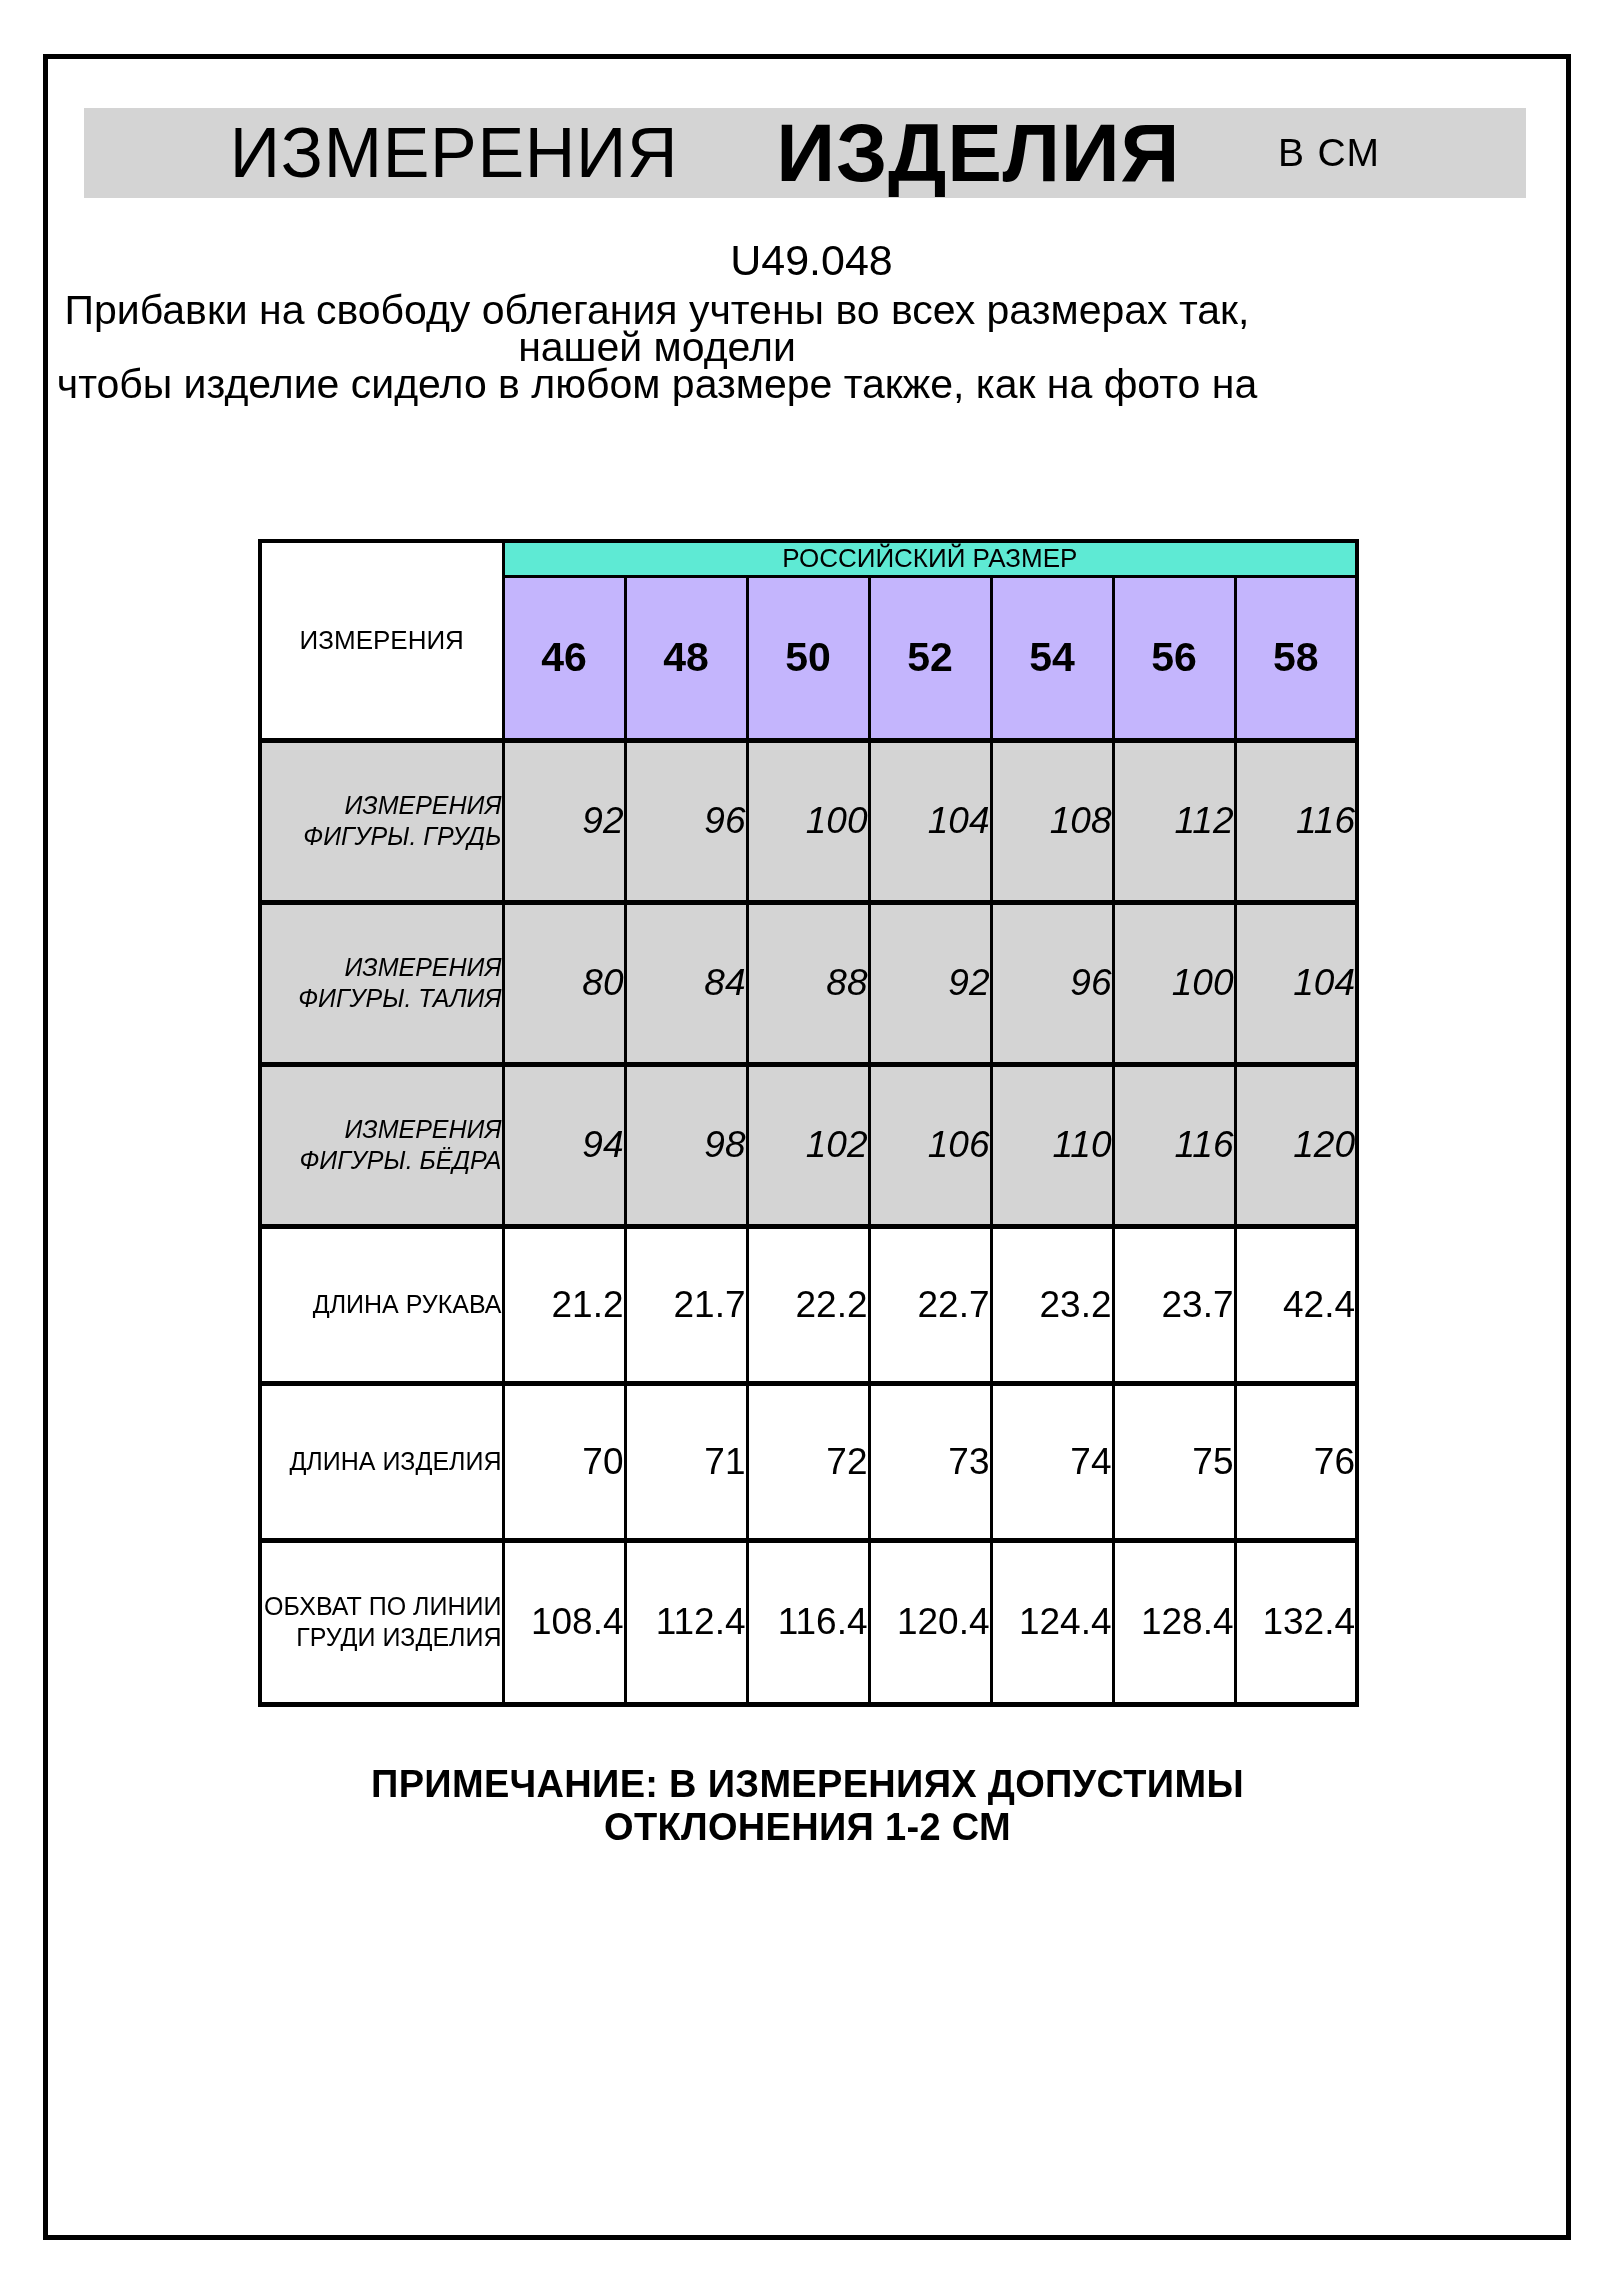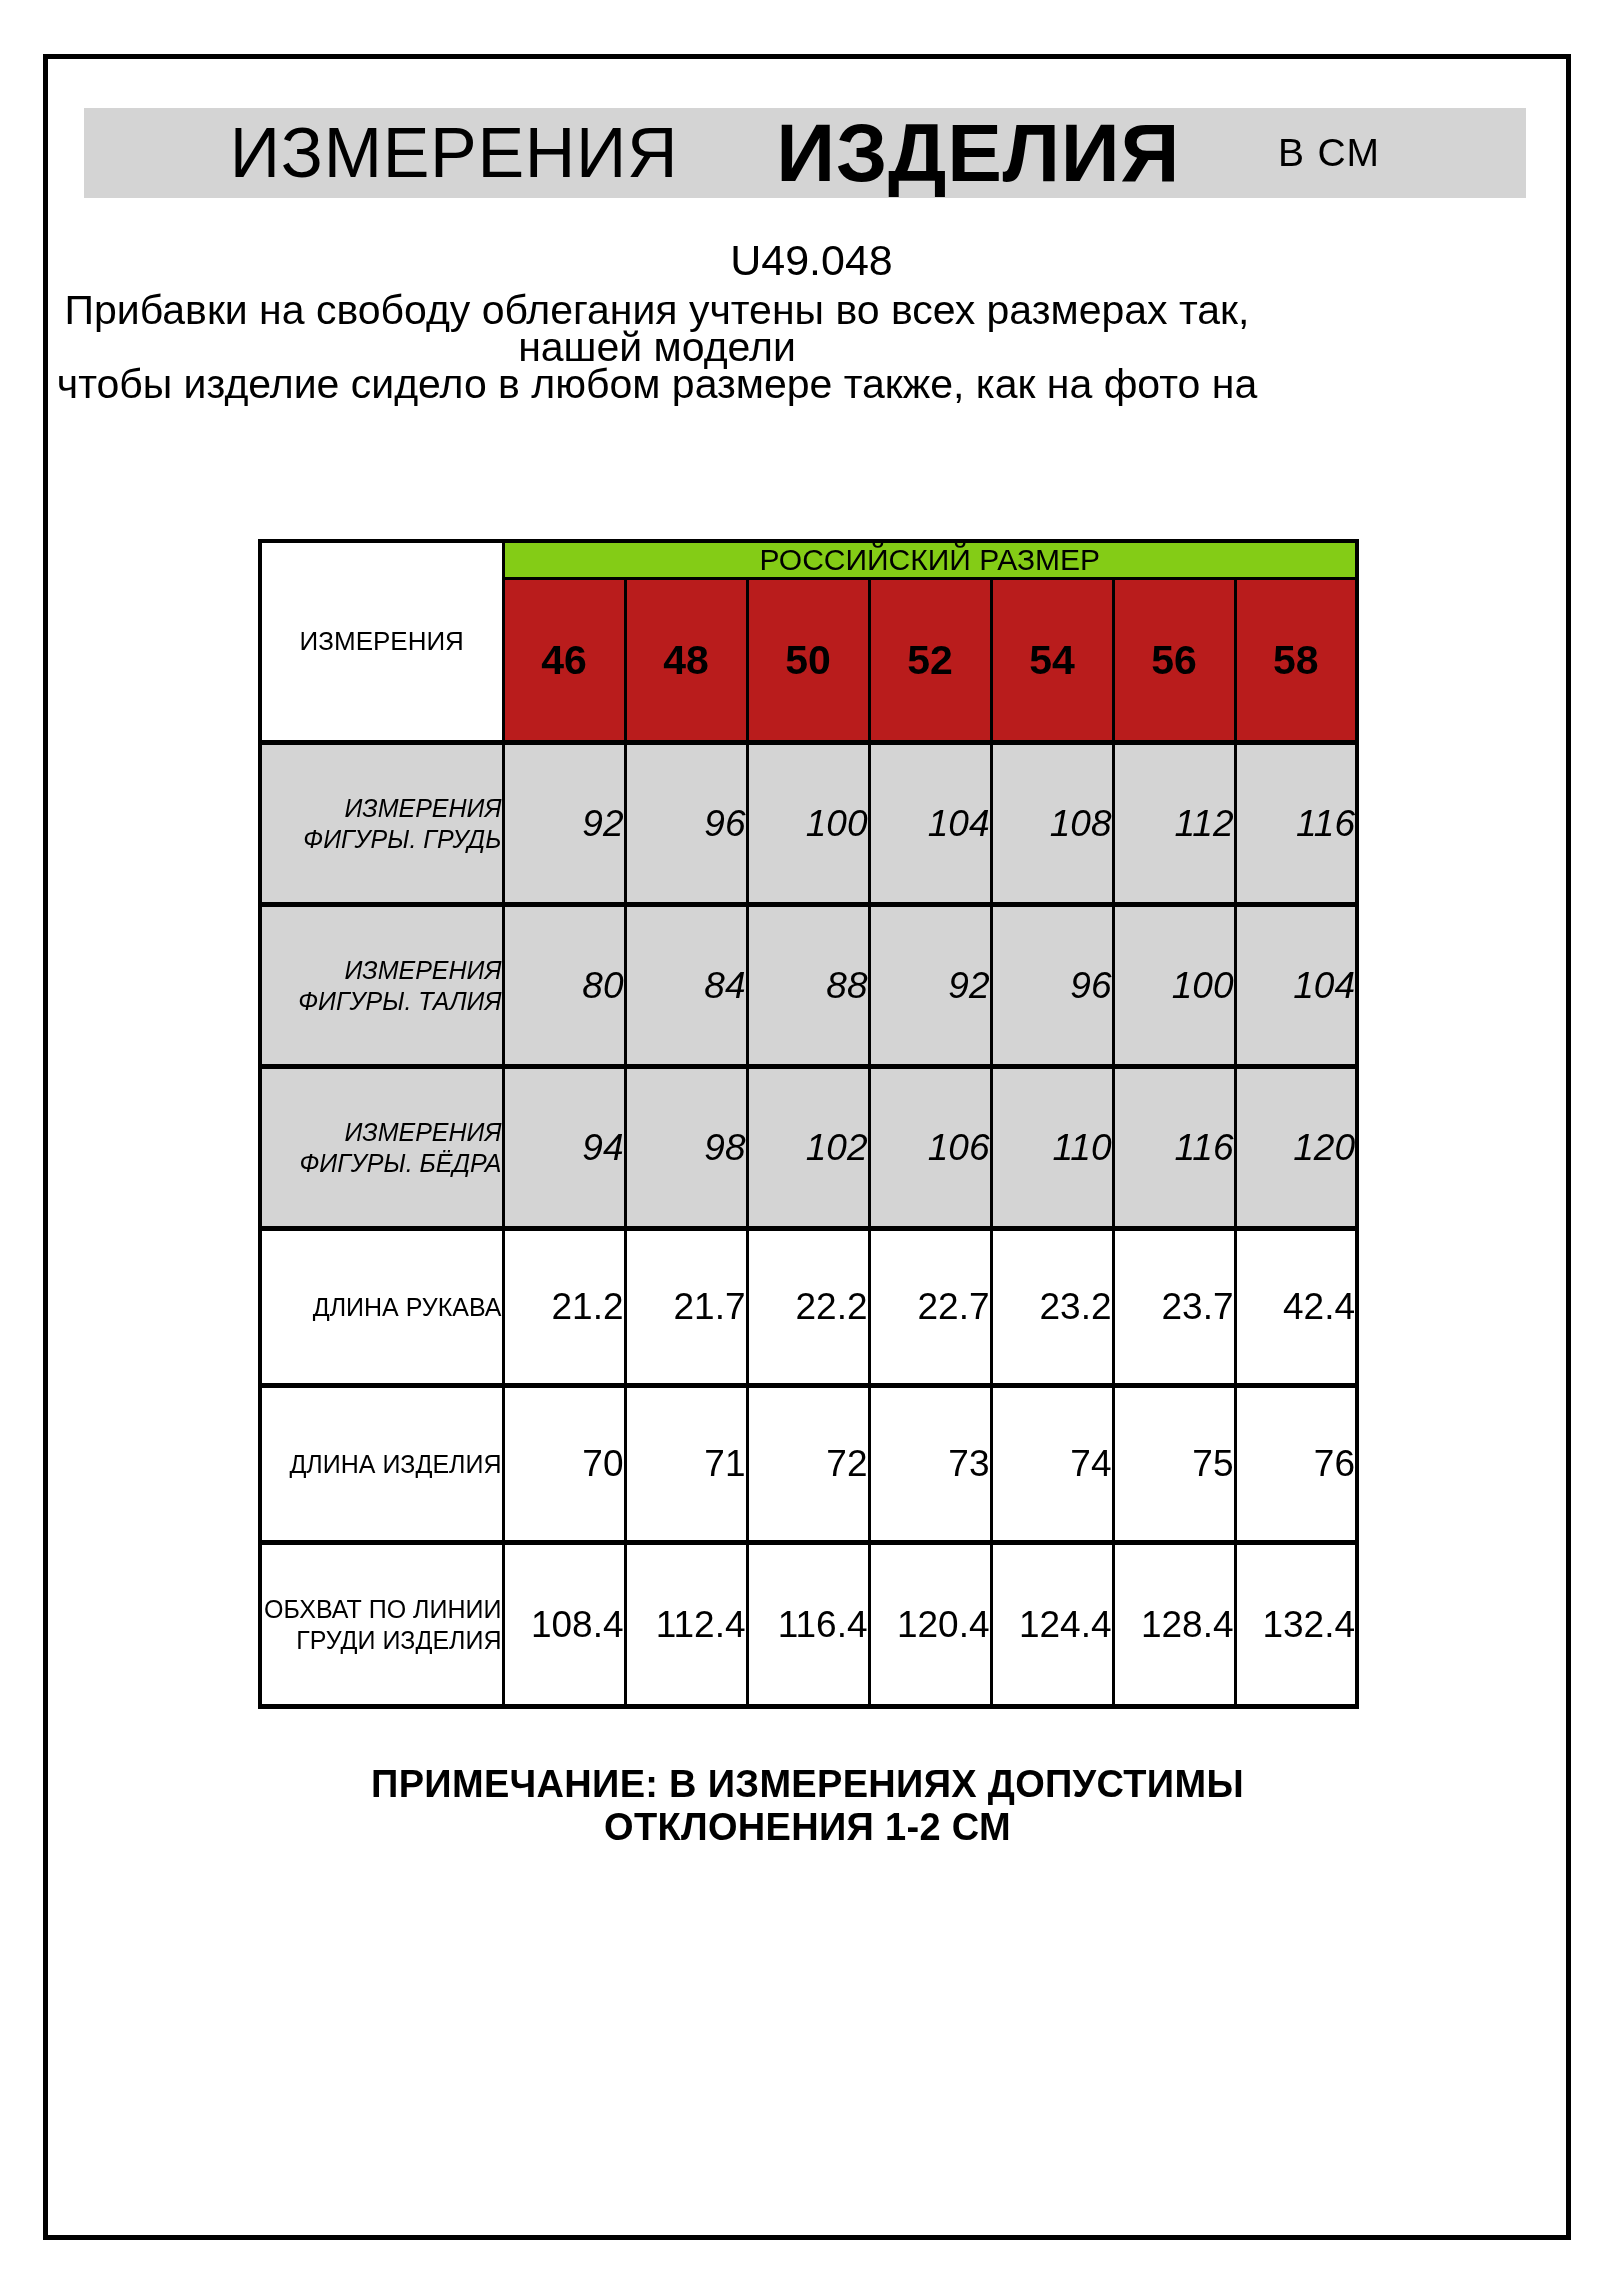--- a/index.html
+++ b/index.html
@@ -46,22 +46,22 @@
   }
   col.c-label{width:243px;}
   col.c-size{width:122px;}
   tr.r-head1{height:35px;}
   tr.r-sizes{height:164px;}
   tr.r-shaded{height:162px;}
   tr.r-white1{height:157px;}
   tr.r-white2{height:157px;}
   tr.r-white3{height:164px;}
   td.cell-measure-hdr{font-size:26px;background:#fff;}
-  td.cell-rusize{font-size:30px;background:#84cc16;}
-  td.size-cell{font-size:41px;font-weight:700;background:#b91c1c;margin-left:32px;}
+  td.cell-rusize{font-size:26px;background:#5eead4;}
+  td.size-cell{font-size:41px;font-weight:700;background:#c4b5fd;margin-left:32px;}
   tr.r-data > td{border-top-width:5.9px;border-bottom-width:5.9px;text-align:right;}
   tr.r-shaded > td{background:var(--shaded);font-style:italic;}
   td.lbl{font-size:25px;line-height:31px;padding:0 9.2px;}
   td.val{font-size:37px;}
   .note{
     position:absolute;left:258px;top:1763px;width:1099px;
     text-align:center;font-size:38px;font-weight:700;letter-spacing:0.3px;
   }
 </style>
 </head>

